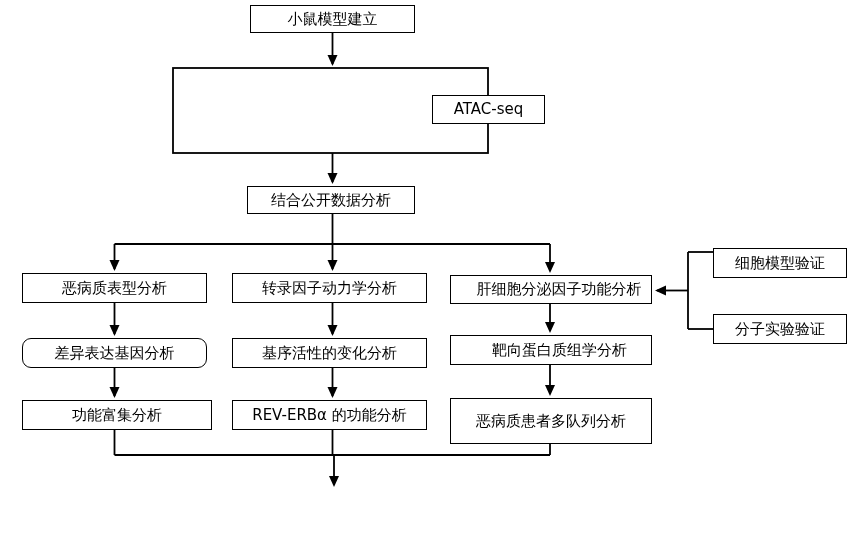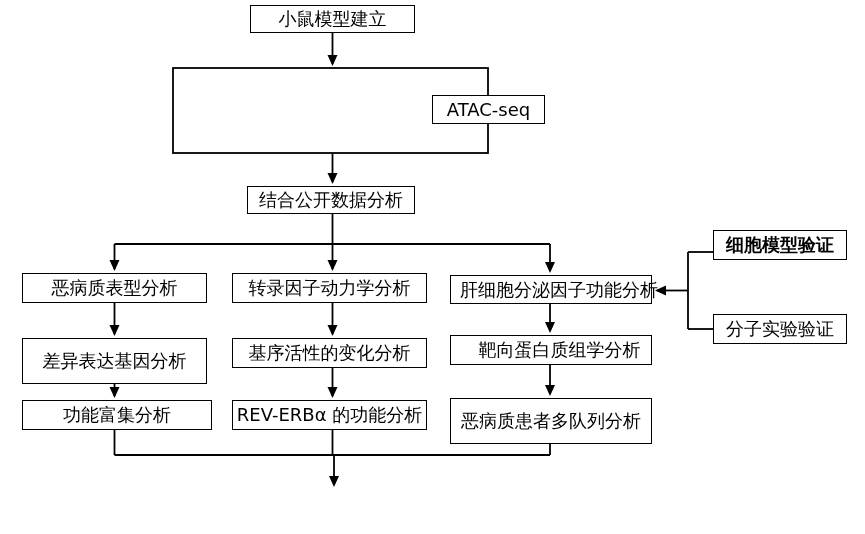--- a/index.html
+++ b/index.html
@@ -33,21 +33,21 @@
     stroke: none;
   }
   .node {
     position: absolute;
     box-sizing: border-box;
     background: #ffffff;
     border: 1.5px solid #000000;
     display: flex;
     align-items: center;
     justify-content: center;
-    font-size: 18px;
+    font-size: 15px;
     line-height: 1;
     color: #000000;
     text-align: center;
     white-space: nowrap;
   }
 </style>
 </head>
 <body>
 
 <div class="canvas">
@@ -109,34 +109,34 @@
 
   <div class="node" style="left:250px; top:5px; width:165px; height:28px;">小鼠模型建立</div>
 
 
   <div class="node" style="left:247px; top:186px; width:168px; height:28px;">结合公开数据分析</div>
 
   <div class="node" style="left:432px; top:95px; width:113px; height:29px;">ATAC-seq</div>
 
   <div class="node" style="left:22px; top:273px; width:185px; height:30px;">恶病质表型分析</div>
 
-  <div class="node" style="left:22px; top:338px; width:185px; height:46px;">差异表达基因分析</div>
+  <div class="node" style="left:22px; top:338px; width:185px; height:30px;border-radius:9px;">差异表达基因分析</div>
 
   <div class="node" style="left:22px; top:400px; width:190px; height:30px;">功能富集分析</div>
 
   <div class="node" style="left:232px; top:273px; width:195px; height:30px;">转录因子动力学分析</div>
 
   <div class="node" style="left:232px; top:338px; width:195px; height:30px;">基序活性的变化分析</div>
 
   <div class="node" style="left:232px; top:400px; width:195px; height:30px;">REV-ERBα 的功能分析</div>
 
   <div class="node" style="left:450px; top:275px; width:202px; height:29px;padding-left:16px;">肝细胞分泌因子功能分析</div>
 
   <div class="node" style="left:450px; top:335px; width:202px; height:30px;padding-left:17px;">靶向蛋白质组学分析</div>
 
   <div class="node" style="left:450px; top:398px; width:202px; height:46px;">恶病质患者多队列分析</div>
 
-  <div class="node" style="left:713px; top:230px; width:134px; height:30px;font-weight:bold;">细胞模型验证</div>
+  <div class="node" style="left:713px; top:248px; width:134px; height:30px;">细胞模型验证</div>
 
   <div class="node" style="left:713px; top:314px; width:134px; height:30px;">分子实验验证</div>
 
 
 </div>
 
 </body></html>

